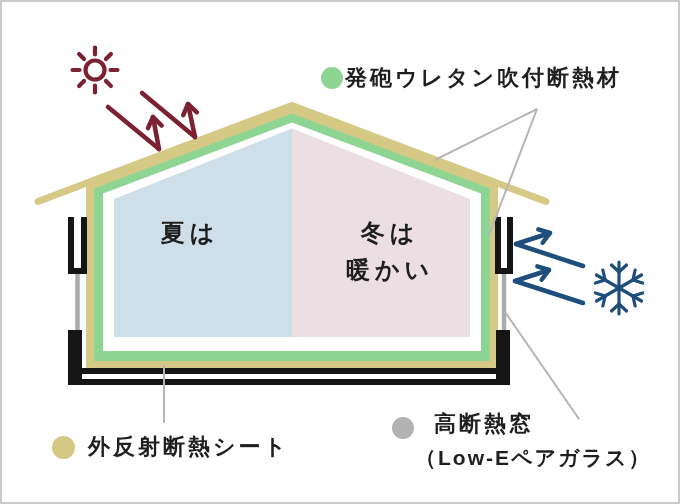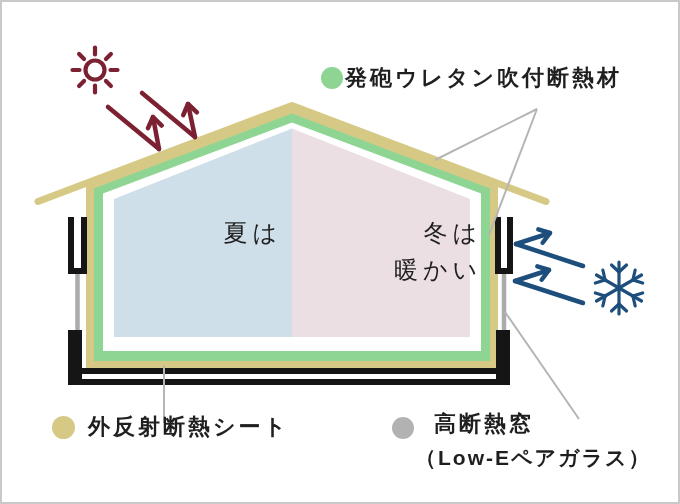--- a/index.html
+++ b/index.html
@@ -22,40 +22,40 @@
   .fnd-bar    { stroke:var(--c-frame-black); stroke-width:14; }
   .fnd-line   { stroke:var(--c-frame-black); stroke-width:6; }
   .leader     { stroke:var(--c-leader-gray); stroke-width:2; fill:none; }
   .sun        { stroke:var(--c-maroon); stroke-width:4.2; stroke-linecap:round; fill:none; }
   .snow       { stroke:var(--c-dark-blue); stroke-width:3.2; stroke-linecap:round; fill:none; }
   .arrow-r    { stroke:var(--c-maroon); stroke-width:4.5; stroke-linecap:round; fill:none; }
   .arrow-b    { stroke:var(--c-dark-blue); stroke-width:4.5; stroke-linecap:round; fill:none; }
 
   
   .room-label {
-    position:absolute; width:184px; text-align:right;
-    color:var(--c-text); font-weight:normal; font-size:24px;
+    position:absolute; width:184px; text-align:center;
+    color:var(--c-text); font-weight:bold; font-size:24px;
     line-height:37px; letter-spacing:5px;
   }
   .room-label.summer { left:96px;  top:212px; }
   .room-label.winter { left:296px; top:212px; }
 
   .legend-row { position:absolute; display:flex; align-items:center; }
   .dot { border-radius:50%; flex:0 0 auto; }
   .dot.d22 { width:22px; height:22px; }
   .dot.d23 { width:23px; height:23px; }
   .dot-green { background:var(--c-green); }
   .dot-tan   { background:var(--c-tan); }
   .dot-gray  { background:var(--c-gray-dot); }
   .legend-label {
     color:var(--c-text); font-weight:bold; font-size:22px;
     letter-spacing:3px; white-space:nowrap;
   }
   .legend-urethane { left:319px; top:61px; gap:2px; }
-  .legend-sheet    { left:50px;  top:410px; gap:13px;justify-content:center; }
+  .legend-sheet    { left:50px;  top:430px; gap:13px;justify-content:center; }
   .legend-window   { left:390px; top:407px; }
   .legend-window .col { display:flex; flex-direction:column; }
   .legend-window .row1 { display:flex; align-items:flex-end; gap:20px; }
   .legend-window .row2 {
     margin-left:23px; margin-top:5px;
     color:var(--c-text); font-weight:bold; font-size:21px; letter-spacing:2px; white-space:nowrap;
   }
 </style>
 </head>
 <body>

